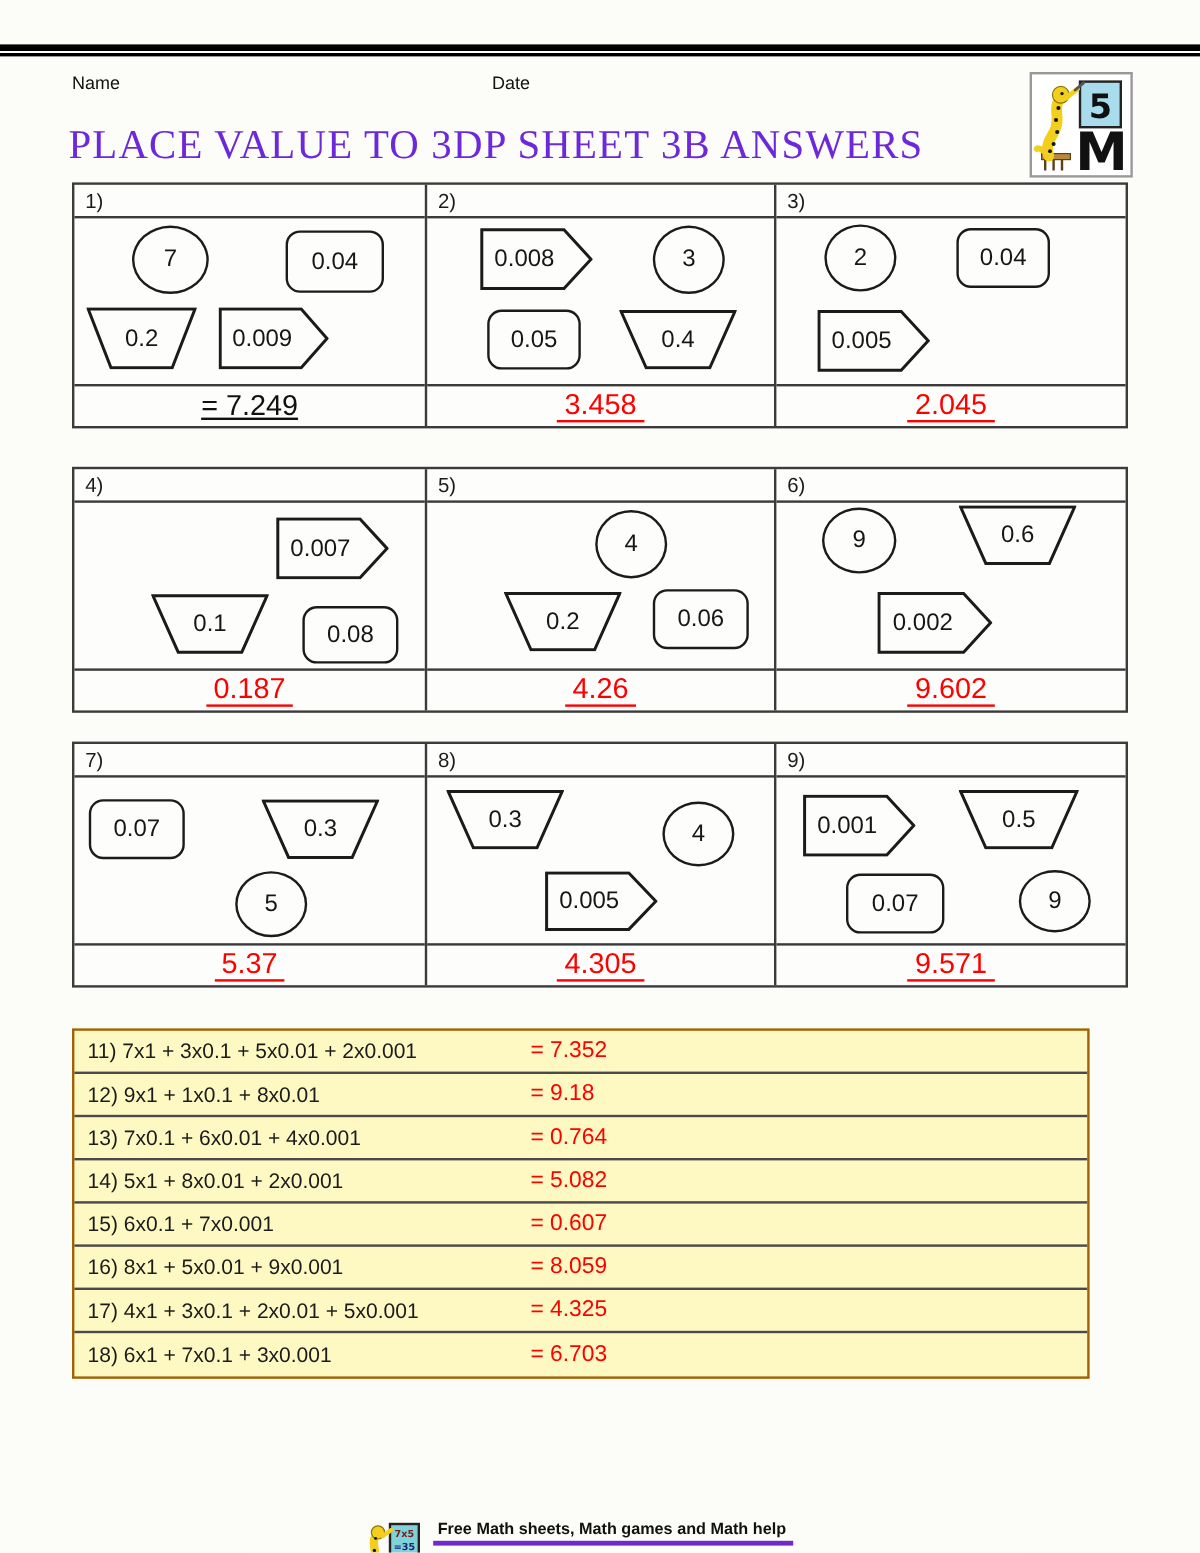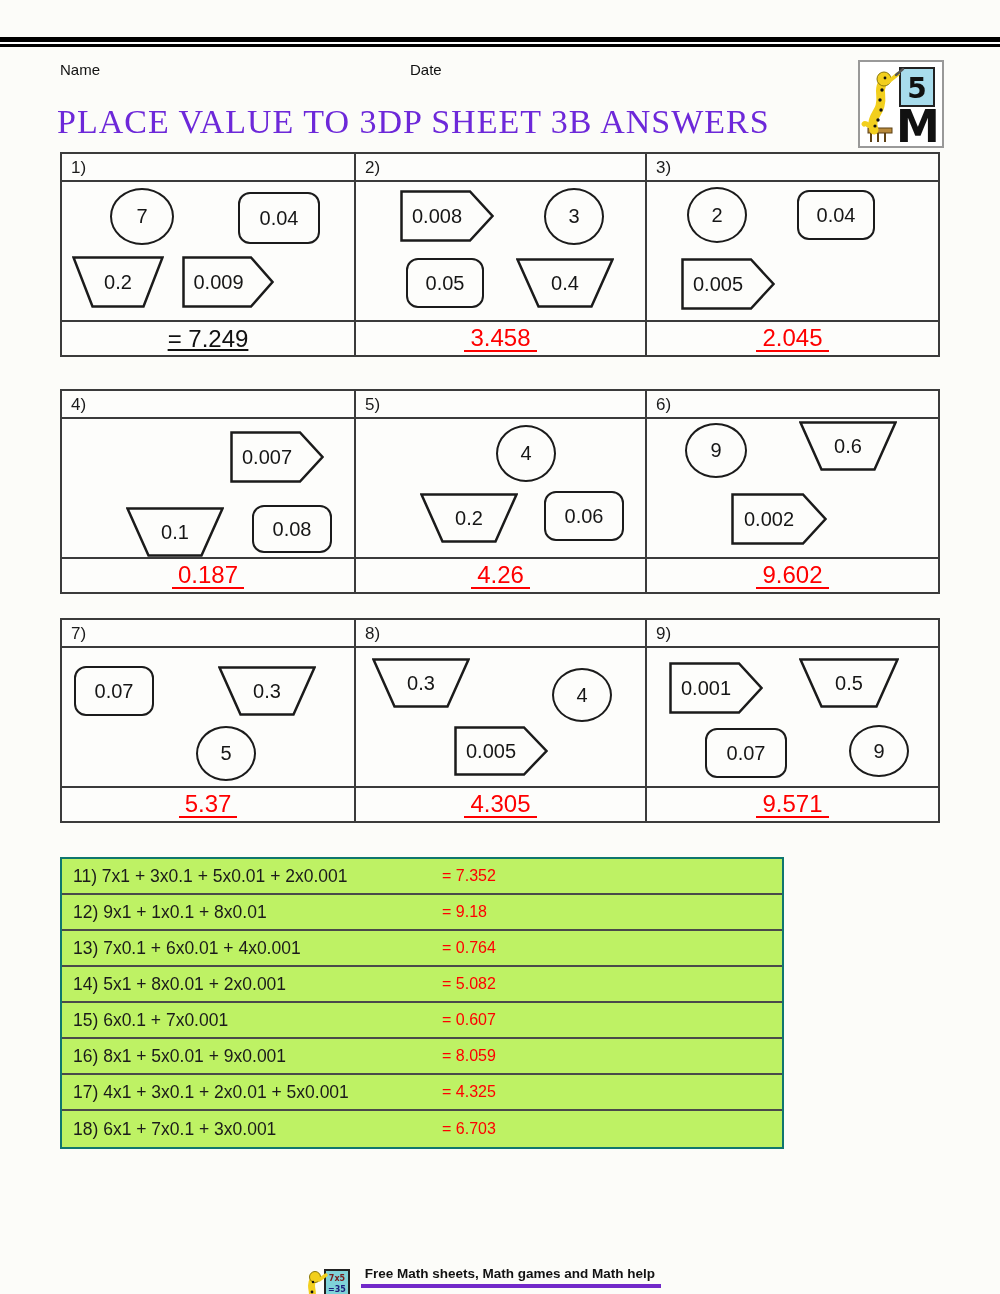--- a/index.html
+++ b/index.html
@@ -36,27 +36,27 @@
   .pans .ans-black { color:#111;text-decoration:underline; }
 
   .shape { position:absolute; }
   .shape .val { position:absolute; left:0; top:0; width:100%; height:100%;
     display:flex; align-items:center; justify-content:center; font-size:20px; color:#161616; }
   .shape.circle { border:2.5px solid #1b1b1b; border-radius:50%; }
   .shape.rrect  { border:2.5px solid #1b1b1b; border-radius:12px; }
   .shape svg { position:absolute; left:0; top:0; }
 
   
-  .eqtable { position:absolute; left:60px; top:857px; width:724px;
-    border:2px solid #0f766e; background:#bef264; }
+  .eqtable { position:absolute; left:60px; top:857px; width:848px;
+    border:2px solid #a16207; background:#fef9c3; }
   .eqrow { position:relative; height:36px; border-bottom:2px solid #4a4a4a;
     display:flex; align-items:center; }
   .eqrow:last-child { border-bottom:none; }
   .eqrow .lbl { padding-left:11px; font-size:17.5px; }
-  .eqrow .res { position:absolute; left:380px; font-size:16px; color:#FE0000; }
+  .eqrow .res { position:absolute; left:380px; font-size:19px; color:#FE0000; }
 
   
   .footer { position:absolute; left:0; top:1226px; width:1000px;
     display:flex; justify-content:center; }
   .footer-inner { display:flex; align-items:flex-start; margin-left:90px;margin-top:40px; }
   .footer-icon { width:62px; height:58px; margin-right:2px; margin-top:2px; }
   .footer-text { display:flex; flex-direction:column; }
   .tagline { font-size:13.5px; font-weight:bold; color:#111; padding-left:6px; }
   .purple-rule { height:4px; background:#7229C9; width:300px; margin:3px 0 1px 2px; }
   .brand { font-size:26px; font-weight:bold; letter-spacing:2.5px; color:#1d1d1d;
@@ -179,21 +179,21 @@
   <div class="ptable tB" id="tableB">
       <div class="pcell">
         <div class="phead">4)</div>
         <div class="pbody">
           <div class="shape arrow" style="left: 168px; top: 12px; width: 94px; height: 52px;">
             <svg width="94" height="52" viewBox="0 0 94 52">
               <polygon points="1.5,1.5 70,1.5 92.5,26 70,50.5 1.5,50.5" fill="none" stroke="#1b1b1b" stroke-width="2.5" stroke-linejoin="miter"></polygon>
             </svg>
             <span class="val" style="width: 74px;">0.007</span>
           </div>
-          <div class="shape trap" style="left: 64px; top: 76px; width: 98px; height: 50px; margin-top: 12px;">
+          <div class="shape trap" style="left: 64px; top: 76px; width: 98px; height: 50px;">
             <svg width="98" height="50" viewBox="0 0 98 50">
               <polygon points="1.5,1.5 96.5,1.5 75.5,48.5 22.5,48.5" fill="none" stroke="#1b1b1b" stroke-width="2.5" stroke-linejoin="miter"></polygon>
             </svg>
             <span class="val">0.1</span>
           </div>
           <div class="shape rrect" style="left: 190px; top: 86px; width: 80px; height: 48px;">
             <span class="val">0.08</span>
           </div>
         </div>
         <div class="pans">

